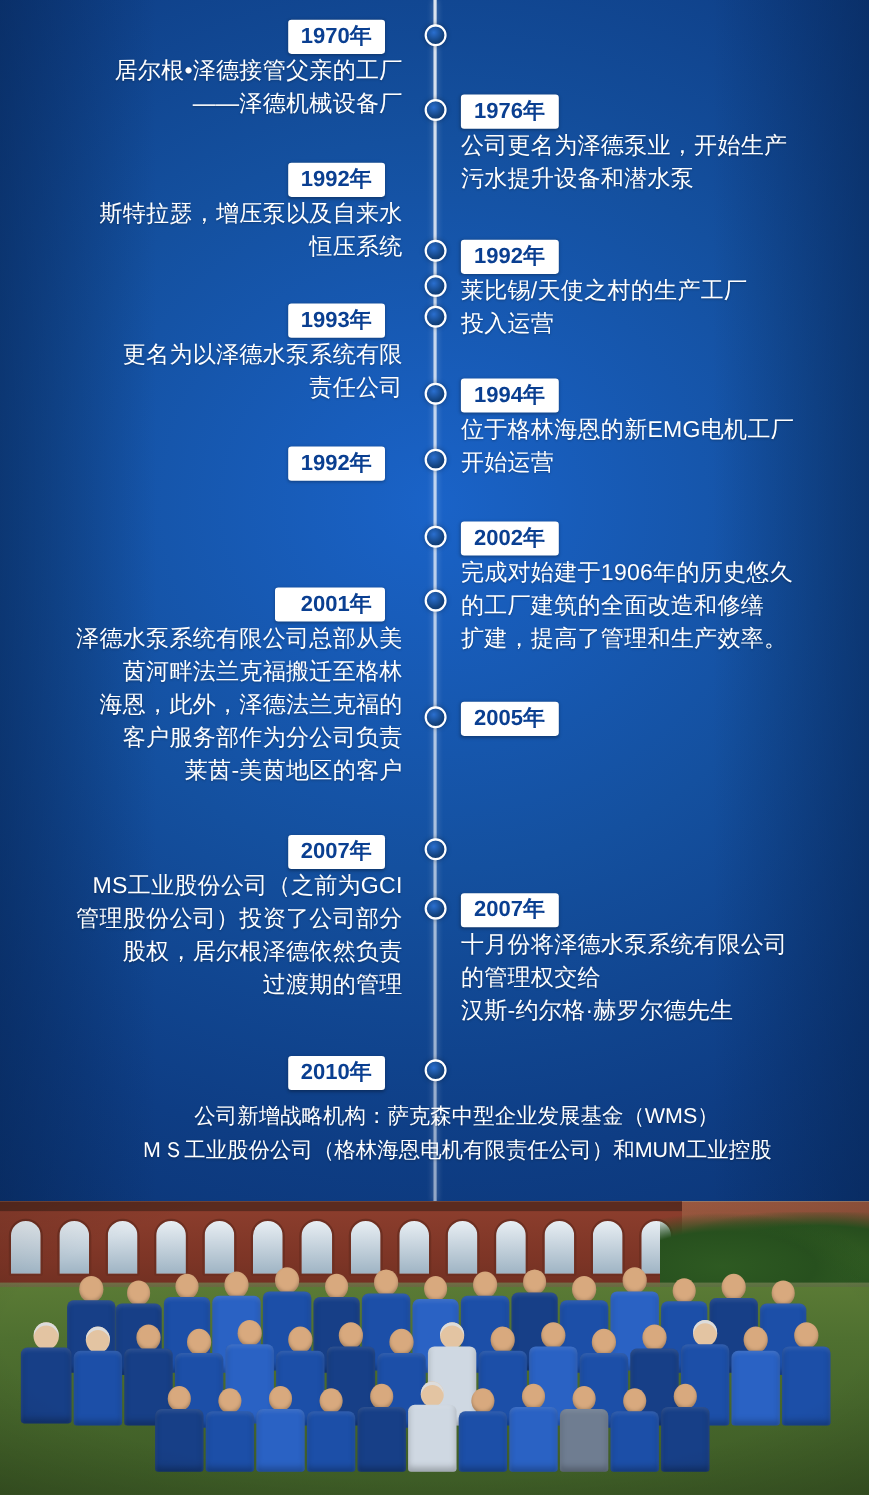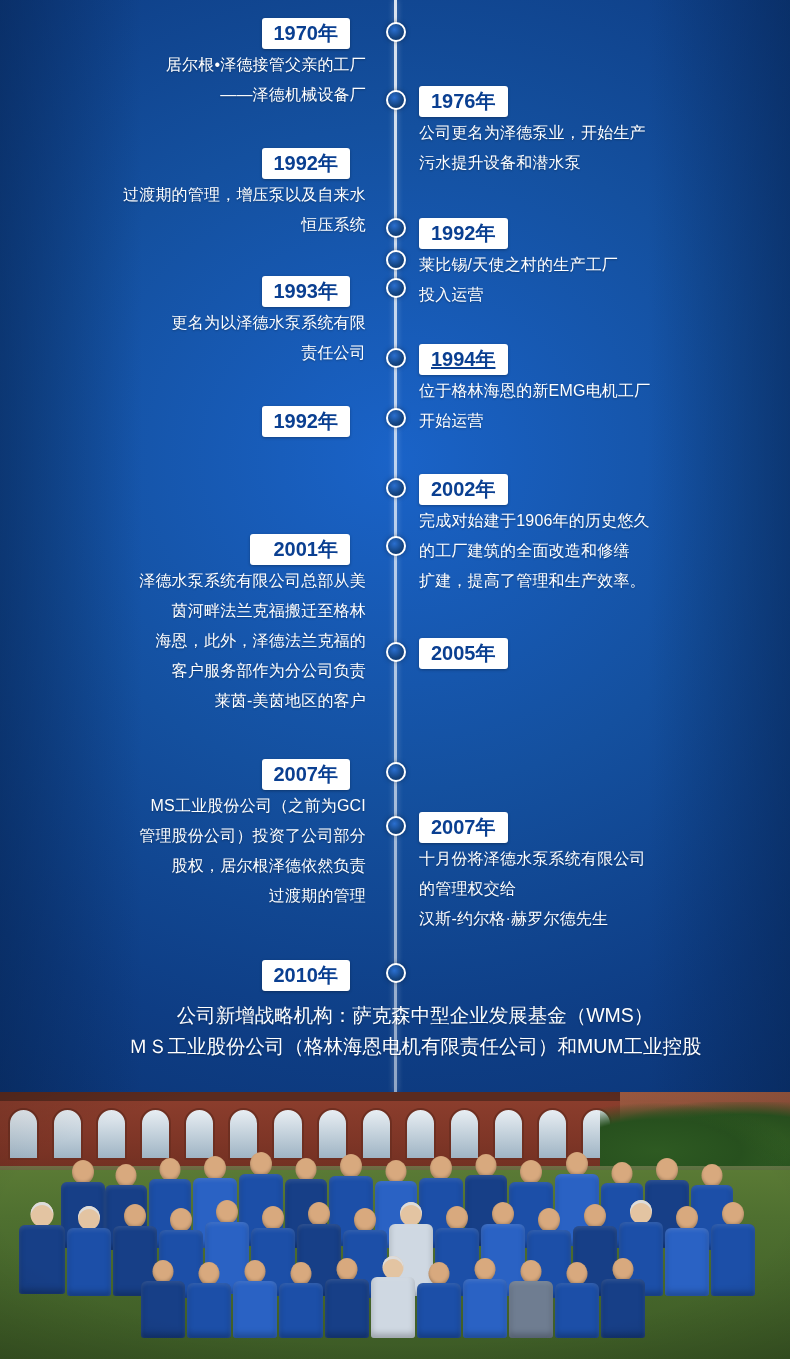--- a/index.html
+++ b/index.html
@@ -67,21 +67,21 @@
     border-radius: 3px;
     box-shadow: 0 1px 3px rgba(0,0,0,0.3);
     white-space: nowrap;
     z-index: 3;
   }
 
   
   .text {
     position: absolute;
     color: #ffffff;
-    font-size: 16px;
+    font-size: 21px;
     line-height: 30px;
     white-space: pre-line;
     letter-spacing: 0.2px;
     text-shadow: 0 1px 2px rgba(0,0,0,0.28);
   }
   .left  { text-align: right; }
   .right { text-align: left; }
 
   
   .final-text {
@@ -191,32 +191,32 @@
 
   <div class="year" style="right:440px; top:18px;">1970年</div>
   <div class="text left" style="right:424px; top:50px; width:330px;">居尔根•泽德接管父亲的工厂
 ——泽德机械设备厂</div>
 
   <div class="year" style="left:419px; top:86px;">1976年</div>
   <div class="text right" style="left:419px; top:118px; width:360px;">公司更名为泽德泵业，开始生产
 污水提升设备和潜水泵</div>
 
   <div class="year" style="right:440px; top:148px;">1992年</div>
-  <div class="text left" style="right:424px; top:180px; width:364px;">过渡期的管理，增压泵以及自来水
+  <div class="text left" style="right:424px; top:180px; width:364px;">斯特拉瑟，增压泵以及自来水
 恒压系统</div>
 
   <div class="year" style="left:419px; top:218px;">1992年</div>
   <div class="text right" style="left:419px; top:250px; width:360px;">莱比锡/天使之村的生产工厂
 投入运营</div>
 
   <div class="year" style="right:440px; top:276px;">1993年</div>
   <div class="text left" style="right:424px; top:308px; width:340px;">更名为以泽德水泵系统有限
 责任公司</div>
 
-  <div class="year" style="left:419px; top:344px;text-decoration:underline;">1994年</div>
+  <div class="year" style="left:419px; top:344px;">1994年</div>
   <div class="text right" style="left:419px; top:376px; width:365px;">位于格林海恩的新EMG电机工厂
 开始运营</div>
 
   <div class="year" style="right:440px; top:406px;">1992年</div>
 
   <div class="year" style="left:419px; top:474px;">2002年</div>
   <div class="text right" style="left:419px; top:506px; width:365px;">完成对始建于1906年的历史悠久
 的工厂建筑的全面改造和修缮
 扩建，提高了管理和生产效率。</div>
 

